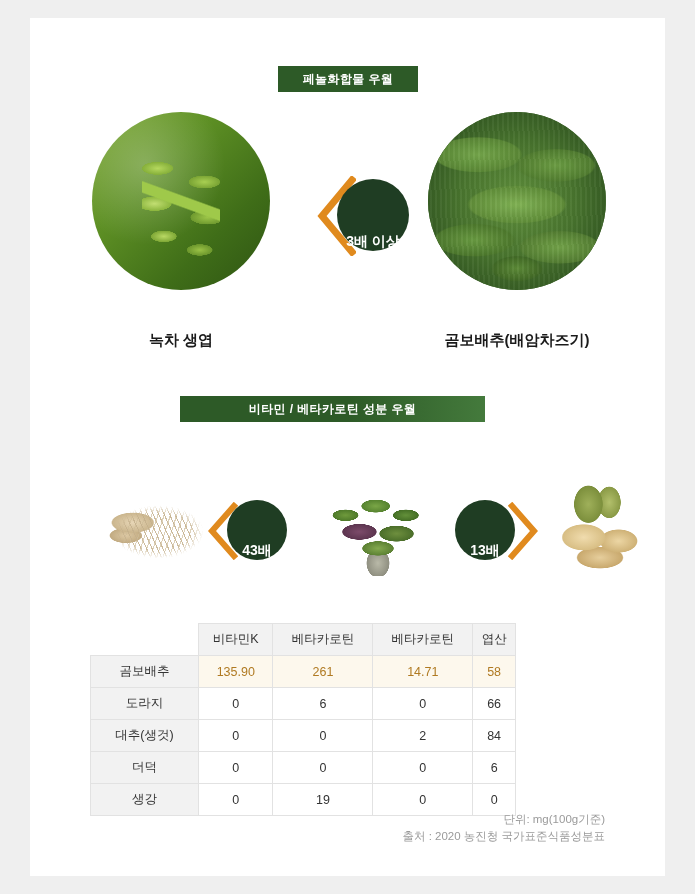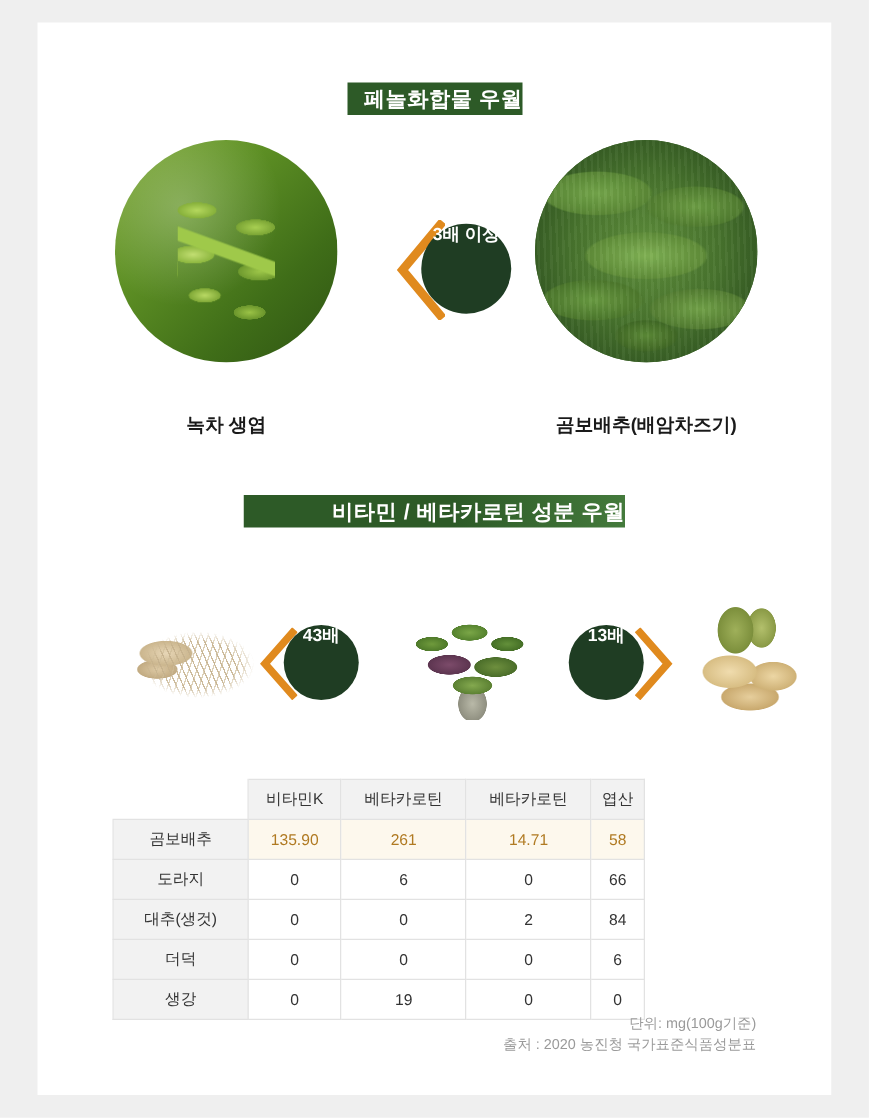--- a/index.html
+++ b/index.html
@@ -21,35 +21,35 @@
     width: 635px;
     height: 858px;
     background: #ffffff;
   }
 
   
   .banner {
     position: absolute;
     background: #2d5a27;
     color: #ffffff;
-    font-size: 17px;
+    font-size: 12px;
     letter-spacing: 0.4px;
     display: flex;
     align-items: center;
-    justify-content: flex-end;
+    justify-content: center;
     font-weight: bold;
   }
   .banner-1 {
     left: 248px;
     top: 48px;
     width: 140px;
     height: 26px;
   }
   .banner-2 {
-    left: 165px;
+    left: 150px;
     top: 378px;
     width: 305px;
     height: 26px;
     background: linear-gradient(to right, #2d5a27 0%, #2d5a27 55%, #447a3c 100%);
   }
 
   
   .circle {
     position: absolute;
     width: 178px;
@@ -109,21 +109,21 @@
     opacity: 0.6;
   }
 
   
   .badge {
     position: absolute;
     border-radius: 50%;
     background: #1f3d23;
     color: #ffffff;
     display: flex;
-    align-items: flex-start;
+    align-items: flex-end;
     justify-content: center;
     font-weight: bold;
   }
   .badge-1 {
     left: 307px; top: 161px;
     width: 72px; height: 72px;
     font-size: 14px;
   }
   .badge-2 {
     left: 197px; top: 482px;

